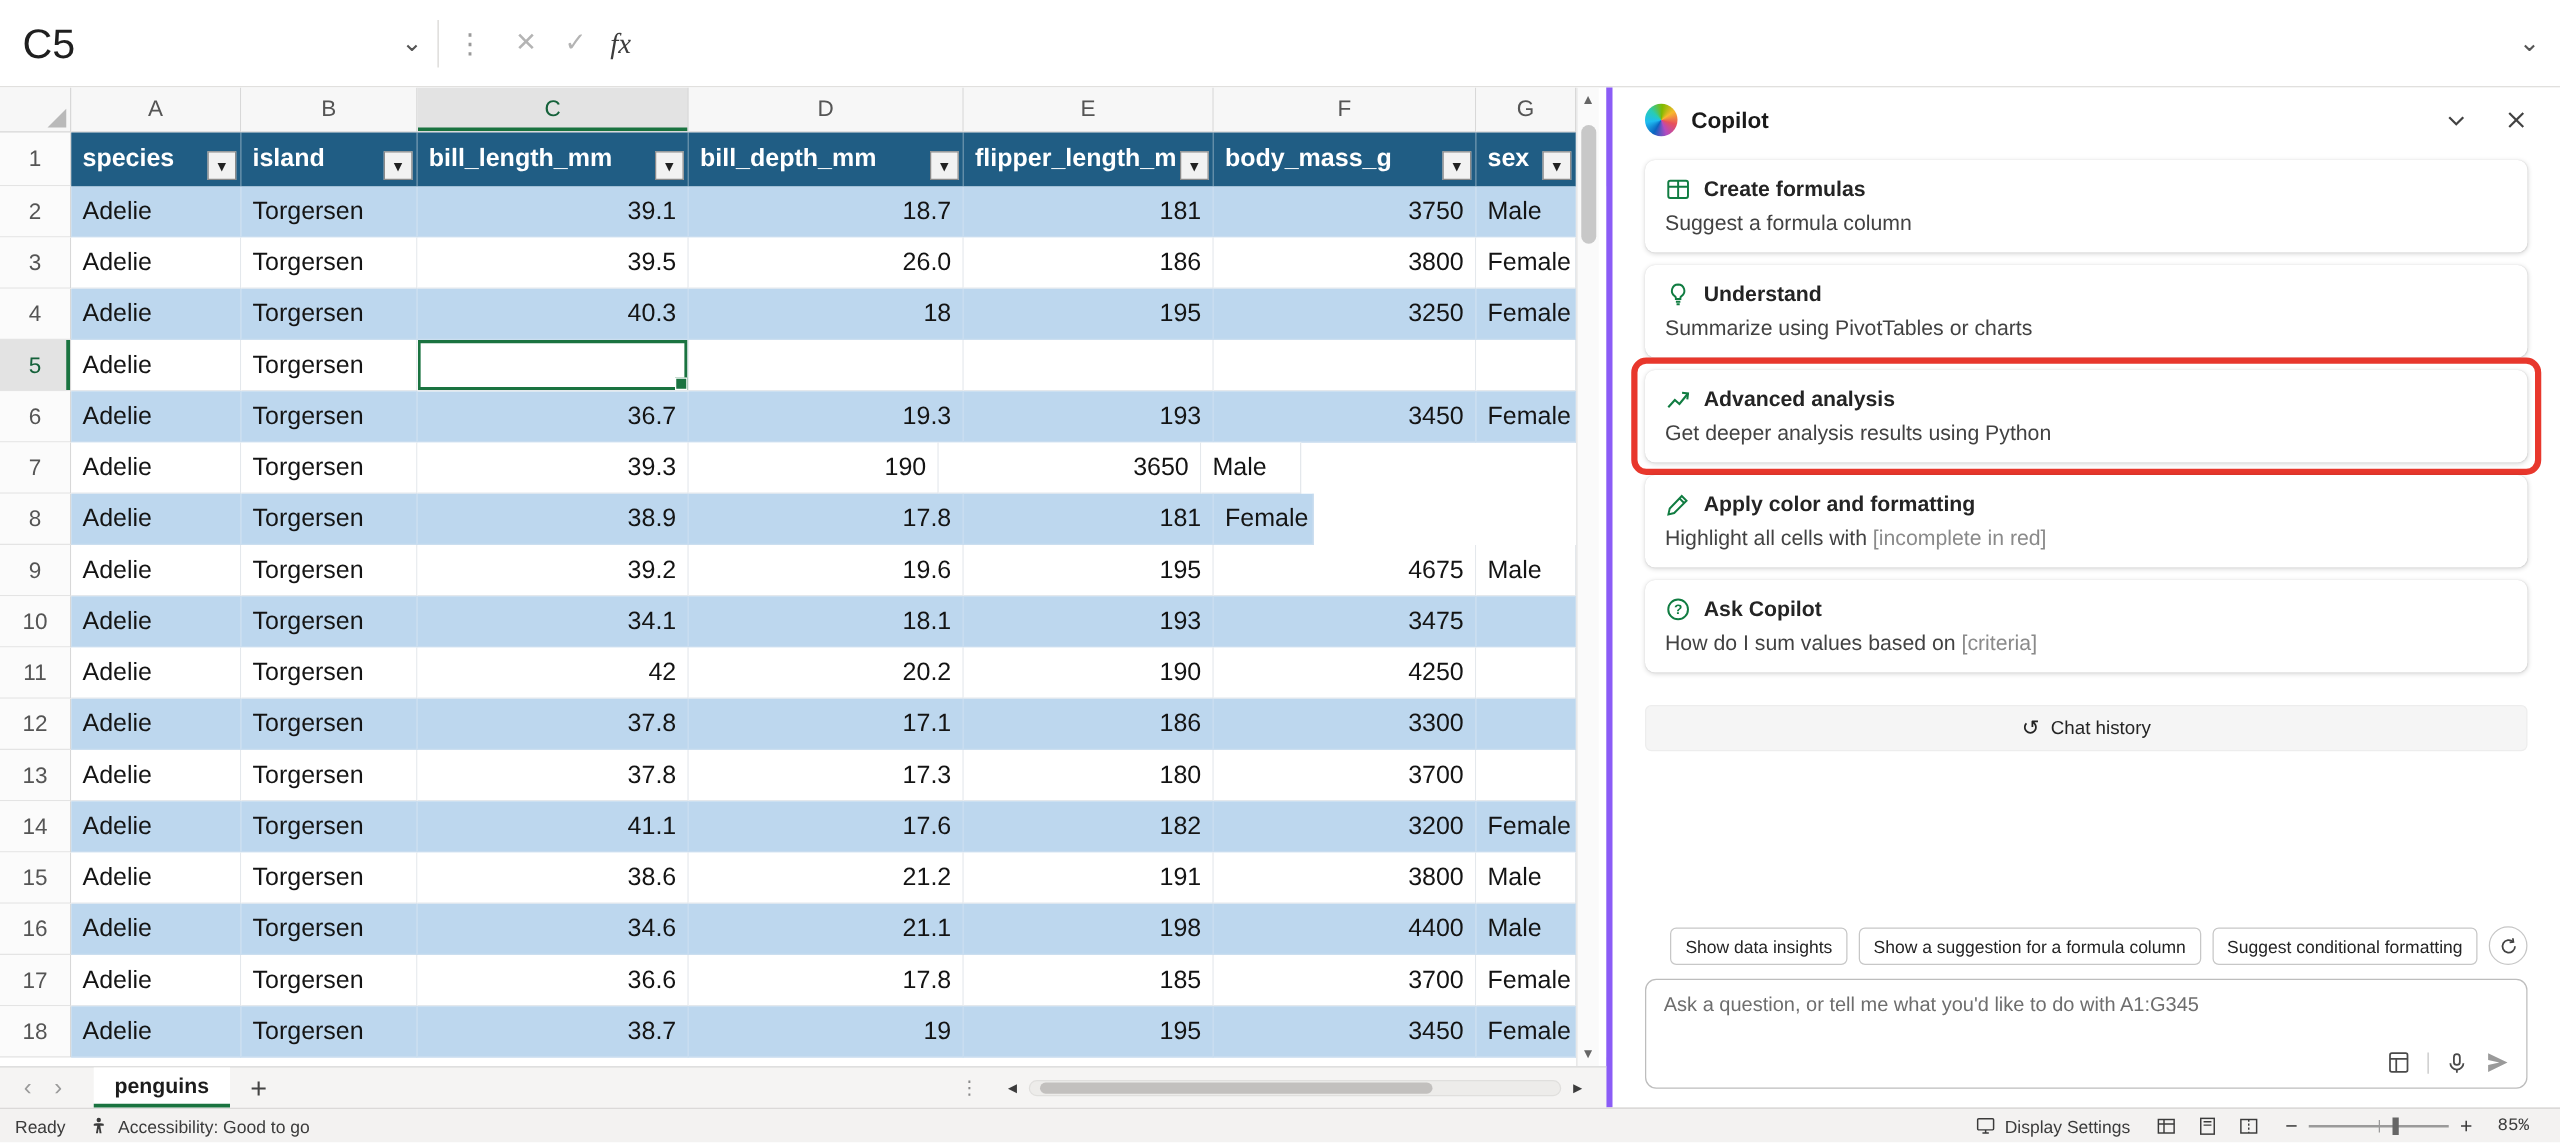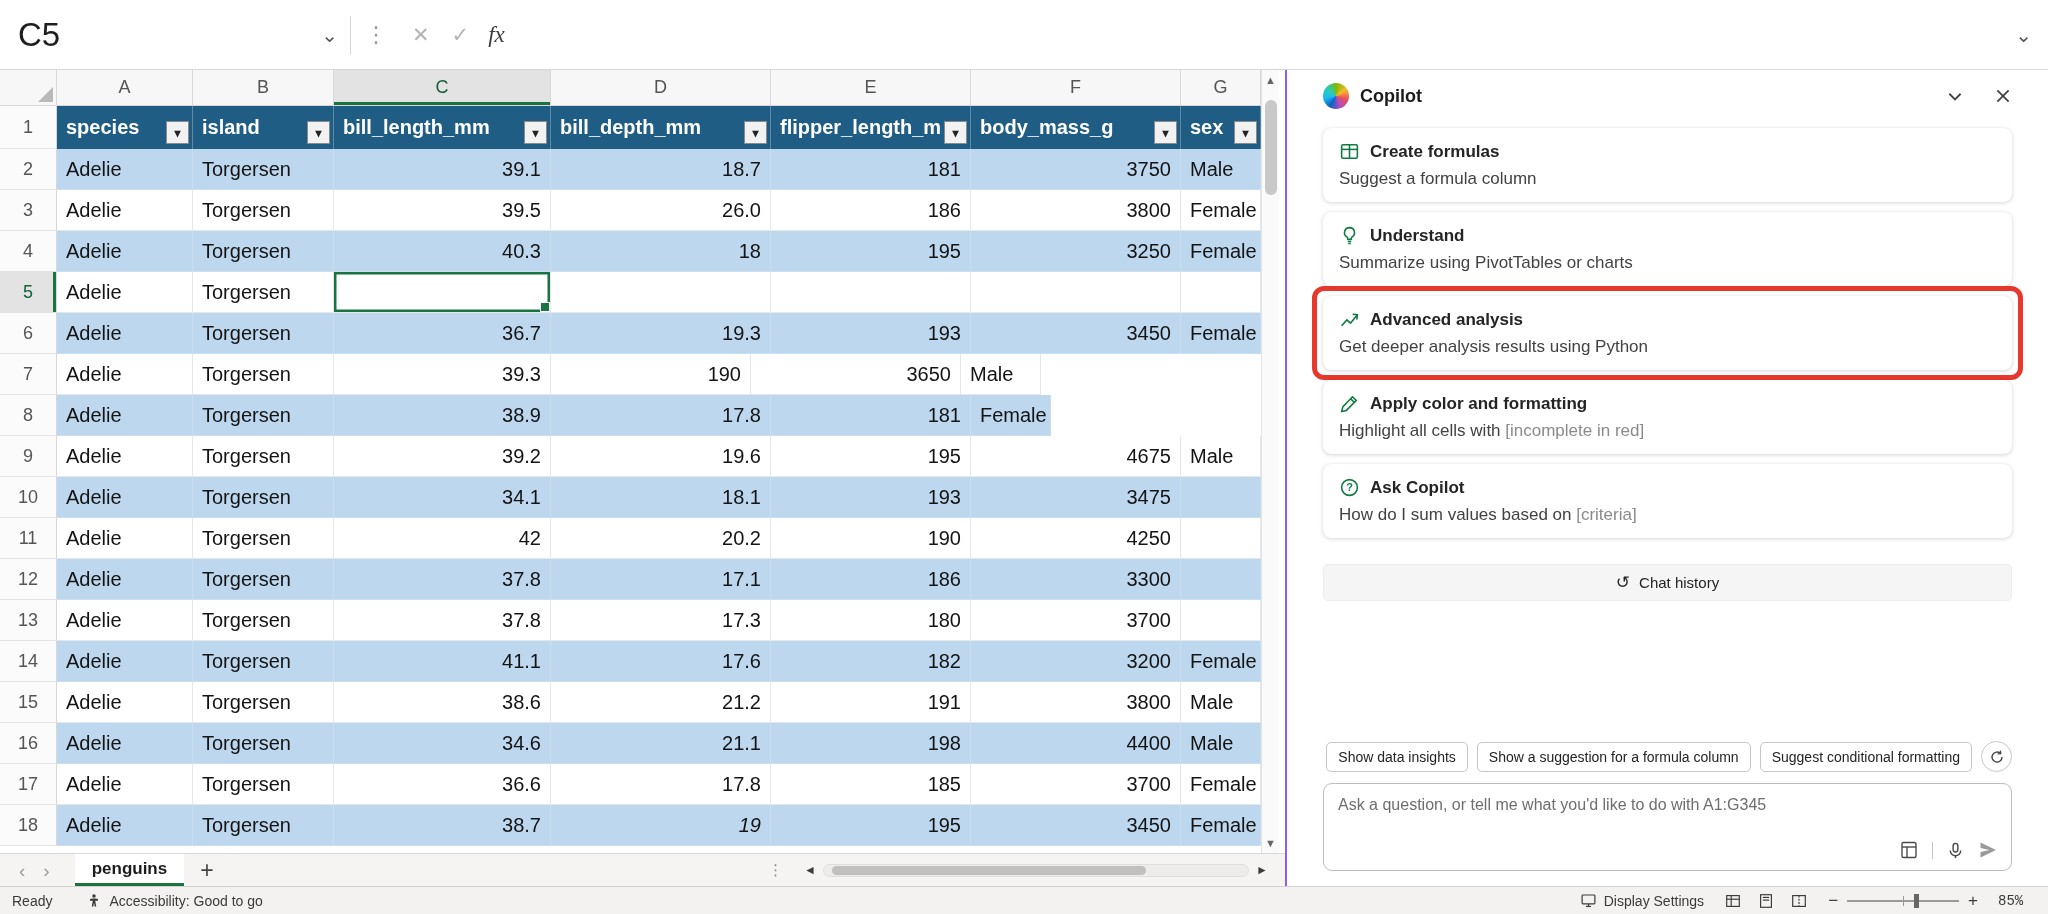--- a/index.html
+++ b/index.html
@@ -55,33 +55,33 @@
   .sheet-tab { height:100%; display:flex; align-items:center; padding:0 17px; margin-left:16px; background:#fff; border-bottom:3px solid var(--accent-green,#1A7340); font-size:17px; font-weight:600; color:#1c1c1c; }
   .add-sheet { margin-left:16px; font-size:23px; color:#444; line-height:1; }
   .hscroll-group { position:absolute; left:768px; right:10px; top:0; bottom:0; display:flex; align-items:center; }
   .splitter-dots { color:#8a8a8a; font-size:15px; margin-right:14px; }
   .hs-arrow { font-size:12px; color:#3c3c3c; margin:0 7px; }
   .hs-track { flex:1; height:13px; background:#EDECEA; border:1px solid #E0DFDD; border-radius:7px; position:relative; }
   .hs-thumb { position:absolute; left:2%; width:74%; top:1px; bottom:1px; background:#C2C0BE; border-radius:6px; }
 
   
   .status-bar { height:28px; background:#F3F2F1; border-top:1px solid #D3D1CF; display:flex; align-items:center; font-size:14px; color:#3b3b3b; padding:0 12px; flex:1; }
-  .sb-left { display:flex; align-items:center; gap:34px; }
+  .sb-left { display:flex; align-items:center; gap:19px; }
   .sb-group { display:flex; align-items:center; gap:7px; }
   .sb-right { margin-left:auto; display:flex; align-items:center; gap:20px; }
   .view-icons { display:flex; align-items:center; gap:15px; }
   .zoom-group { display:flex; align-items:center; gap:9px; }
   .zoom-sign { font-size:17px; color:#3b3b3b; line-height:1; }
   .zoom-track { width:112px; height:2px; background:#9a9a9a; position:relative; }
   .zoom-notch { position:absolute; left:50%; top:-4px; width:1px; height:10px; background:#9a9a9a; }
   .zoom-thumb { position:absolute; left:60%; top:-6px; width:5px; height:14px; background:#666; }
   .zoom-pct { min-width:38px; text-align:left;font-family:Liberation Mono, monospace; }
 
   
-  .copilot { width:763px; height:816px; border-left:2px solid #8b5cf6; background:#FFFFFF; display:flex; flex-direction:column; padding:0 36px; }
+  .copilot { width:763px; height:816px; border-left:5px solid #8b5cf6; background:#FFFFFF; display:flex; flex-direction:column; padding:0 26px; }
   .cp-header { height:52px; display:flex; align-items:center; flex:0 0 auto; }
   .cp-logo { width:26px; height:26px; border-radius:50%; background:conic-gradient(from 210deg, #0B64C0, #1FBCF1, #28CCB5, #7FBA00, #F8B92D, #E8505B, #B44AC0, #0B64C0); }
   .cp-title { margin-left:11px; font-size:18px; font-weight:700; color:#1a1a1a; }
   .cp-hicons { margin-left:auto; display:flex; align-items:center; gap:30px; }
   .cards { display:flex; flex-direction:column; gap:10px; margin-top:6px; }
   .card { background:#fff; border-radius:8px; box-shadow:0 1px 4px rgba(0,0,0,0.16), 0 0 1px rgba(0,0,0,0.10); padding:13px 16px; cursor:pointer; }
   .card-title-row { display:flex; align-items:center; gap:10px; }
   .card-title { font-size:17px; font-weight:700; color:#242424; }
   .card-sub { margin-top:7px; font-size:17px; color:#424242; }
   .sub-dim { color:#8a8a8a; }
@@ -322,21 +322,21 @@
               <div class="cell num" style="width: 220px;">17.8</div>
               <div class="cell num" style="width: 200px;">185</div>
               <div class="cell num" style="width: 210px;">3700</div>
               <div class="cell txt" style="width: 80px;">Female</div>
             </div>
             <div class="grid-row banded">
               <div class="row-num">18</div>
               <div class="cell txt" style="width: 136px;">Adelie</div>
               <div class="cell txt" style="width: 141px;">Torgersen</div>
               <div class="cell num" style="width: 217px;">38.7</div>
-              <div class="cell num" style="width: 220px; font-style: italic;">19</div>
+              <div class="cell num" style="width: 220px;">19</div>
               <div class="cell num" style="width: 200px;">195</div>
               <div class="cell num" style="width: 210px;">3450</div>
               <div class="cell txt" style="width: 80px;">Female</div>
             </div>
           </div>
         <div class="vscroll">
           <div class="vs-arrow">▲</div>
           <div class="vs-thumb"></div>
           <div class="vs-arrow down">▼</div>
         </div>

